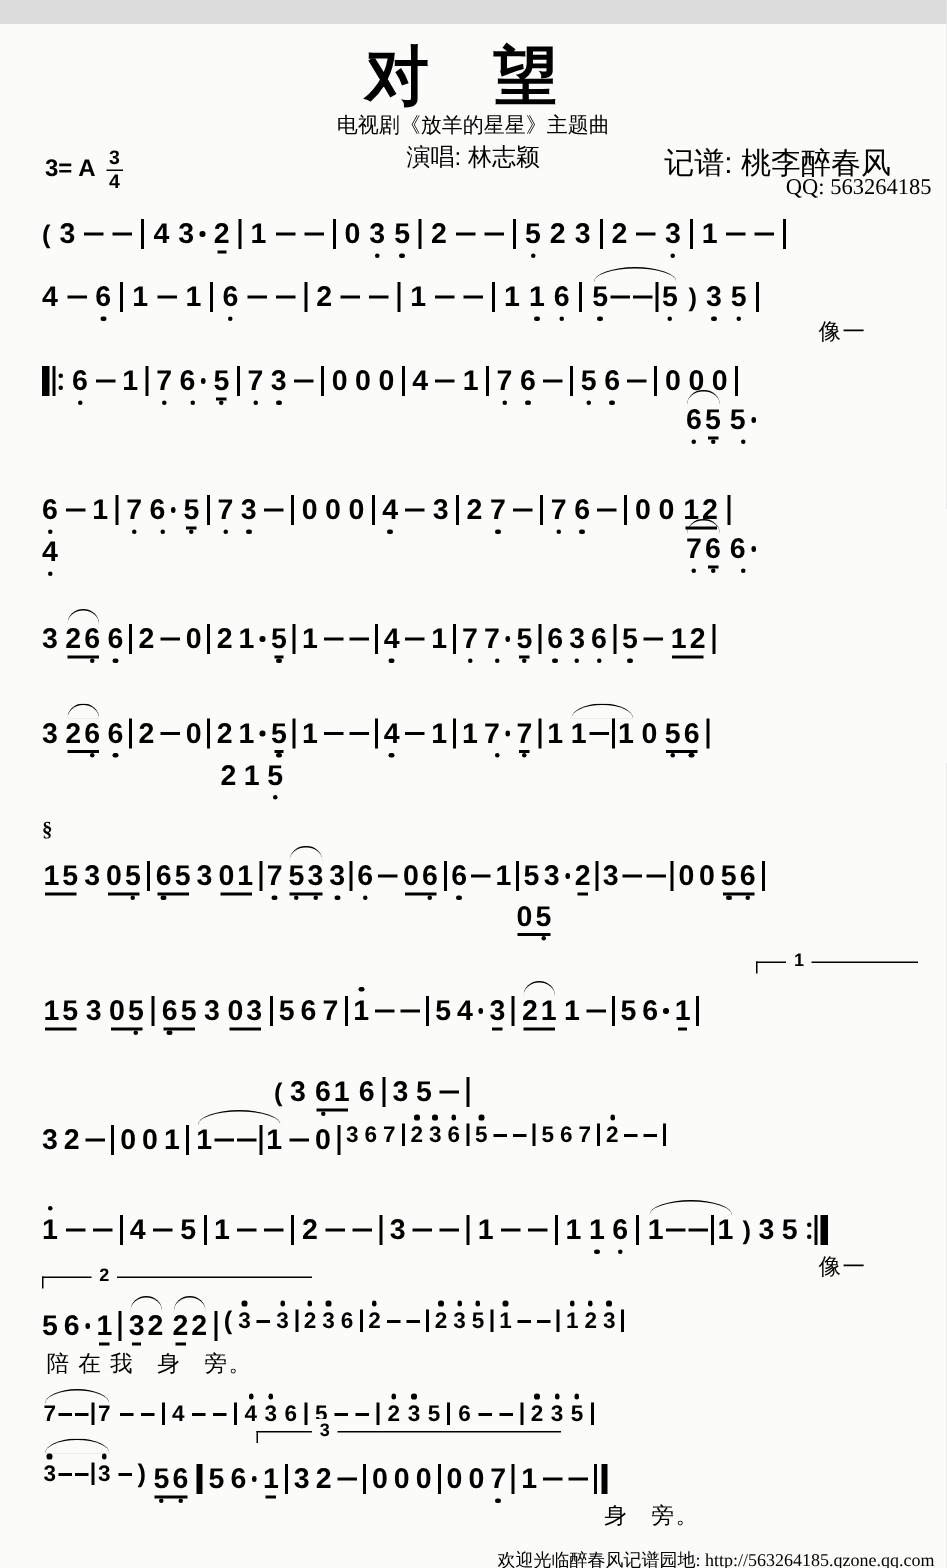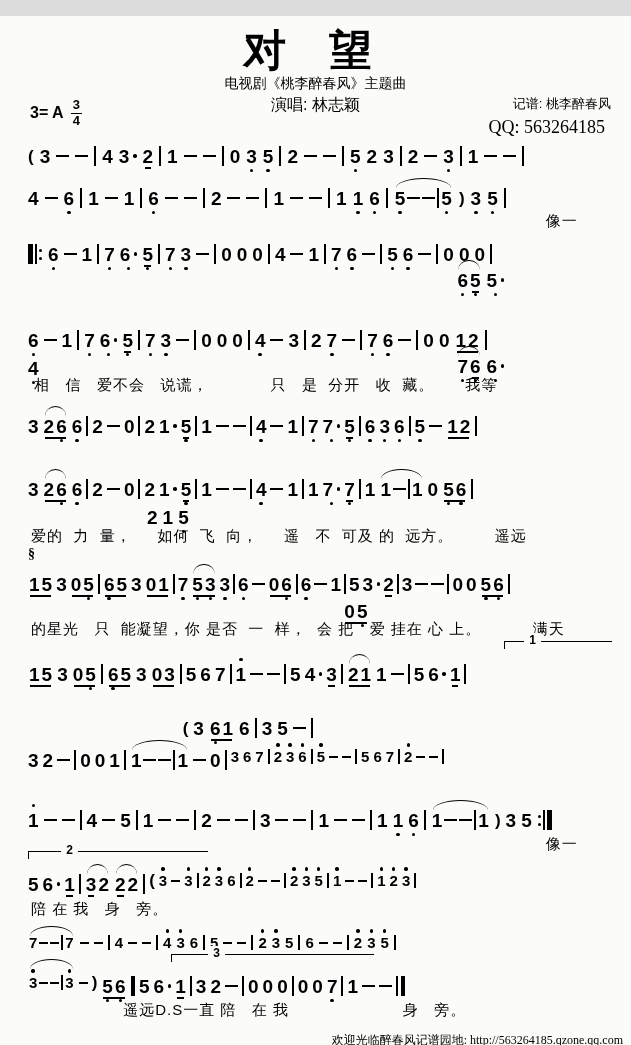--- a/index.html
+++ b/index.html
@@ -3,22 +3,22 @@
 <meta charset="utf-8">
 <style>
   html,body{margin:0;padding:0;background:#dcdcdc;}
   .sheet{position:relative;width:631px;height:1045px;margin:16px auto;background:#fbfbf9;
          color:#000;font-family:"Liberation Sans",sans-serif;overflow:hidden;text-decoration:underline;}
   .hdr-title{position:absolute;top:6px;left:0;width:100%;text-align:center;
              font-family:"Liberation Serif",serif;font-weight:bold;font-size:43px;letter-spacing:16px;}
   .hdr-sub{position:absolute;top:59px;left:0;width:100%;text-align:center;font-size:14px;
            font-family:"Liberation Serif",serif;}
   .hdr-singer{position:absolute;top:79px;left:0;width:100%;text-align:center;font-size:16px;}
-  .hdr-trans{position:absolute;top:79px;right:20px;font-size:13px;text-align:right;}
-  .hdr-qq{position:absolute;top:101px;right:26px;font-size:18px;font-family:"Liberation Serif",serif;}
+  .hdr-trans{position:absolute;top:79px;right:37px;font-size:20px;text-align:right;}
+  .hdr-qq{position:absolute;top:101px;right:10px;font-size:15px;font-family:"Liberation Serif",serif;}
   .keysig{position:absolute;top:82px;left:30px;display:flex;align-items:center;
           font-size:16px;font-weight:bold;}
   .frac{display:inline-flex;flex-direction:column;align-items:center;font-size:13px;
         font-weight:bold;line-height:1.05;margin-left:7px;}
   .frac .tnum{border-bottom:1.6px solid #000;padding:0 2px 1px;}
   .footer{position:absolute;bottom:12px;left:0;right:8px;text-align:right;font-size:12px;
           font-family:"Liberation Serif",serif;}
 
   .mline{position:absolute;left:28px;right:8px;display:flex;align-items:flex-start;column-gap:6px;}
   .note{position:relative;display:inline-flex;flex-direction:column;align-items:center;
@@ -50,21 +50,21 @@
   .voltalbl{position:absolute;top:-9px;left:18%;font-size:12px;font-weight:bold;
             background:#fbfbf9;padding:0 5px;}
   .segno{position:absolute;top:-20px;left:0;font-size:14px;font-weight:bold;
          font-family:"Liberation Serif",serif;}
 </style>
 </head>
 <body>
 
 <div class="sheet" id="score">
   <div class="hdr-title">对 望</div>
-  <div class="hdr-sub">电视剧《桃李醉春风》主题曲</div>
+  <div class="hdr-sub">电视剧《放羊的星星》主题曲</div>
   <div class="keysig">
     <span>3= A</span>
     <span class="frac">
       <span class="tnum">3</span>
       <span>4</span>
     </span>
   </div>
   <div class="hdr-singer">演唱: 林志颖</div>
   <div class="hdr-trans">记谱: 桃李醉春风</div>
   <div class="hdr-qq">QQ: 563264185</div>
@@ -1155,21 +1155,20 @@
           <div class="slot"></div>
           <div class="chrow">
             <span class="ch">6</span>
             <div class="aug"></div>
           </div>
           <div class="slot">
             <div class="dot"></div>
           </div>
         </div>
       </div>
-      <div class="lyr" style="left: 1%; top: 54px;">相   信   爱不会   说谎，            只   是  分开   收  藏。      我等</div>
     </div>
     <div class="mline" style="top: 392px; column-gap: 4px;">
       <div class="note">
         <div class="slot"></div>
         <div class="chrow">
           <span class="ch">3</span>
         </div>
         <div class="slot"></div>
       </div>
       <div class="grp">
@@ -1724,21 +1723,20 @@
         <div class="note">
           <div class="slot"></div>
           <div class="chrow">
             <span class="ch">5</span>
           </div>
           <div class="slot">
             <div class="dot"></div>
           </div>
         </div>
       </div>
-      <div class="lyr" style="left: 0.5%; top: 56px;">爱的  力  量，     如何  飞  向，     遥   不  可及 的  远方。        遥远</div>
     </div>
     <div class="mline" style="top: 550px; column-gap: 3px;">
       <div class="grp">
         <div class="note">
           <div class="slot"></div>
           <div class="chrow">
             <span class="ch">1</span>
           </div>
           <div class="slot"></div>
         </div>
@@ -2068,21 +2066,20 @@
               <span class="ch">5</span>
             </div>
             <div class="slot">
               <div class="dot"></div>
             </div>
           </div>
           <div class="beam"></div>
         </div>
       </div>
       <div class="segno">§</div>
-      <div class="lyr" style="left: 0.5%; top: 54px;">的星光   只  能凝望，你 是否  一  样，  会 把   爱 挂在 心 上。          满天</div>
     </div>
     <div class="mline" style="top: 640px; column-gap: 4px;">
       <div class="grp">
         <div class="note">
           <div class="slot"></div>
           <div class="chrow">
             <span class="ch">1</span>
           </div>
           <div class="slot"></div>
         </div>
@@ -3708,16 +3705,15 @@
         <div class="chrow">
           <div class="barthin"></div>
           <div class="bargap"></div>
           <div class="barthick"></div>
         </div>
         <div class="slot"></div>
       </div>
       <div class="volta" style="left: 24%; width: 34%; top: -14px;">
         <span class="voltalbl">3</span>
       </div>
-      <div class="lyr" style="left: 16%; top: 33px;">遥远D.S一直 陪   在 我</div>
       <div class="lyr" style="left: 63%; top: 33px;">身   旁。</div>
     </div>
   </div>
 
 </body></html>

